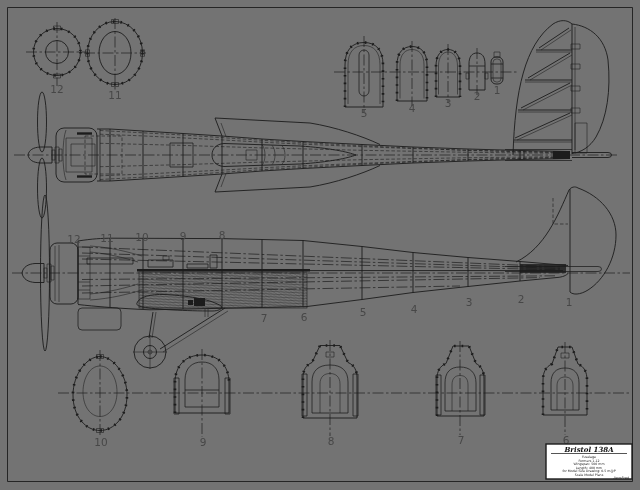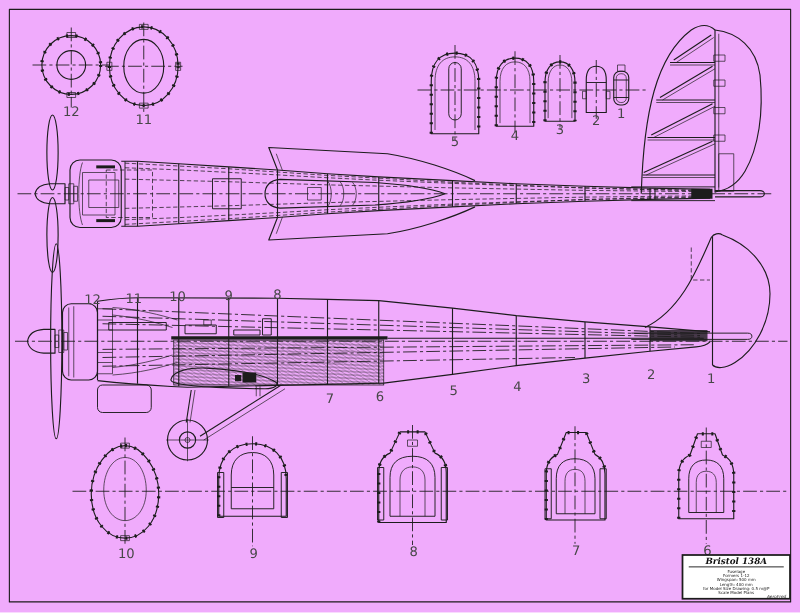--- a/index.html
+++ b/index.html
@@ -1,16 +1,16 @@
 <!DOCTYPE html>
 <html><head>
 <meta charset="utf-8">
 <style>
   html,body{margin:0;padding:0;background:#fff;}
-  .page{position:relative;width:640px;height:490px;background:#f0abfc;overflow:hidden;
+  .page{position:relative;width:640px;height:490px;background:#737373;overflow:hidden;
         font-family:"DejaVu Sans",sans-serif;}
   svg{display:block}
   .ln{fill:none;stroke:#1c1c1c;stroke-width:.9;stroke-linecap:butt;stroke-linejoin:round}
   .t{stroke-width:.55}
   .m{stroke-width:.75}
   .k{stroke-width:2.4}
   .dd{stroke-dasharray:11 2.5 2.5 2.5;stroke-width:.7}
   .da{stroke-dasharray:3.5 2;stroke-width:.6}
   .tick{fill:none;stroke:#1c1c1c;stroke-width:2.6;stroke-dasharray:1.6 6}
   .lb{font:10.5px "DejaVu Sans",sans-serif;fill:#474747;text-anchor:middle}

